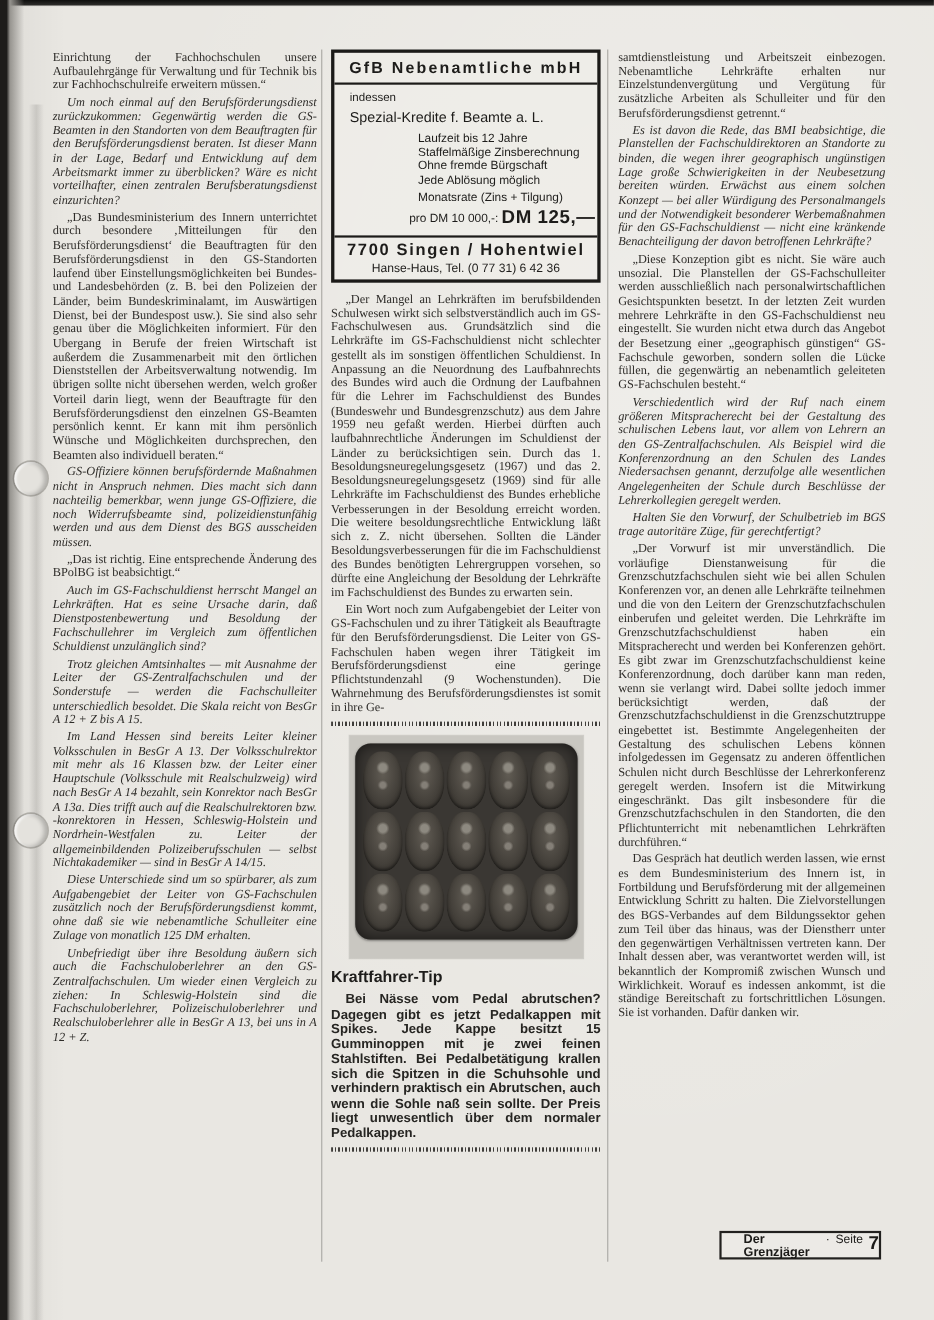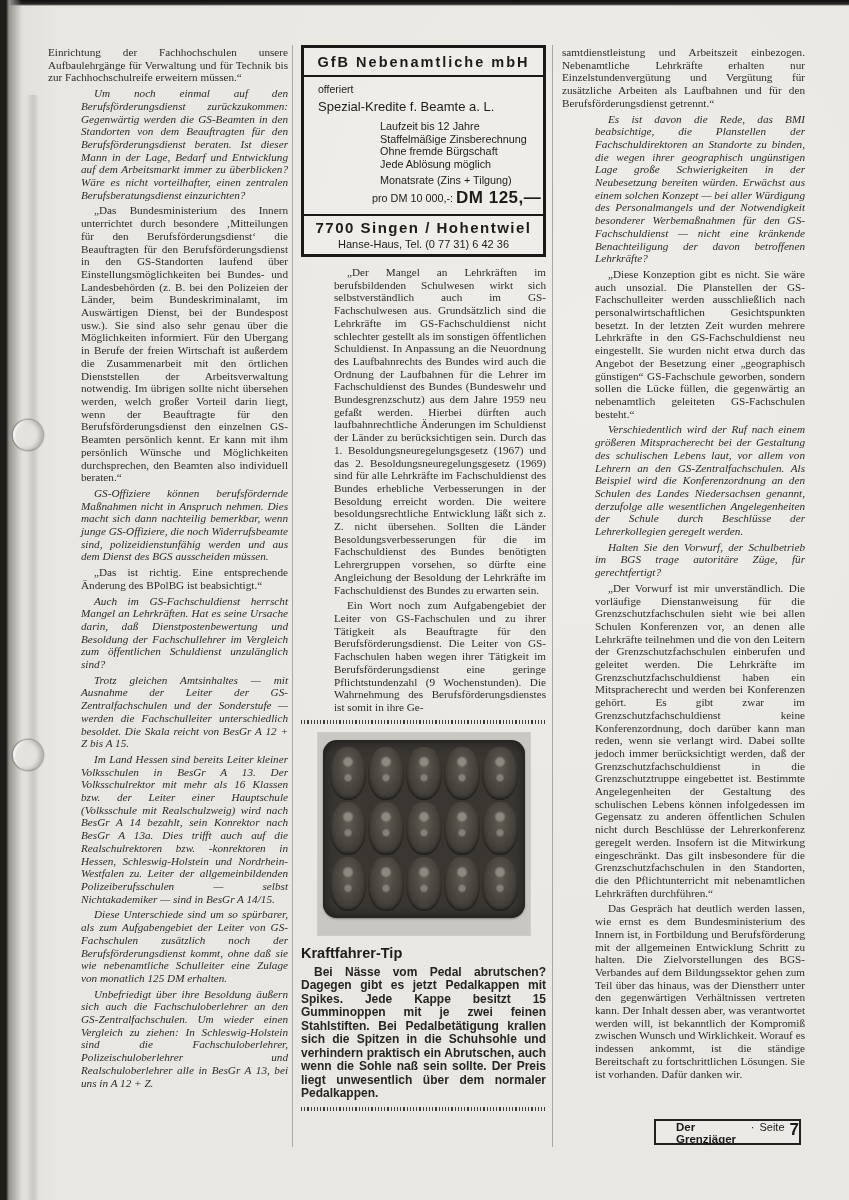--- a/index.html
+++ b/index.html
@@ -28,21 +28,21 @@
 
   .col{position:absolute;top:46px;color:#2e2c29;}
   .col-left{left:48px;width:240px;}
   .col-mid{left:301px;width:245px;top:45px;}
   .col-right{left:562px;width:243px;height:1110px;overflow:hidden;}
   .vrule{position:absolute;top:45px;height:1102px;width:1px;background:#a9a7a2;}
   .vrule1{left:292px;}
   .vrule2{left:552px;}
 
   .para{margin:0 0 3px 0;font-size:11.2px;line-height:12.7px;text-align:justify;}
-  .para.ind{text-indent:13px;margin-left:33px;}
+  .para.ind{text-indent:13px;}
   .para.it{font-style:italic;}
 
   
   .ad{border:3px solid #1b1a18;background:rgba(240,238,233,0.6);
     font-family:"Liberation Sans","DejaVu Sans",sans-serif;color:#1d1c1a;}
   .ad-header{text-align:center;font-weight:bold;font-size:14.5px;letter-spacing:2px;
     padding:6px 2px 5px;border-bottom:2px solid #1b1a18;white-space:nowrap;}
   .ad-body{padding:5px 8px 5px 12px;}
   .ad-offer{font-size:10.5px;line-height:12px;margin:1px 0 3px 2px;}
   .ad-product{font-weight:normal;font-size:13px;line-height:18px;margin:0 0 4px 2px;white-space:nowrap;}
@@ -112,21 +112,21 @@
       <p class="para it ind">Diese Unterschiede sind um so spürbarer, als zum Aufgabengebiet der Leiter von GS-Fachschulen zusätzlich noch der Berufsförderungsdienst kommt, ohne daß sie wie nebenamtliche Schulleiter eine Zulage von monatlich 125 DM erhalten.</p>
       <p class="para it ind">Unbefriedigt über ihre Besoldung äußern sich auch die Fachschuloberlehrer an den GS-Zentralfachschulen. Um wieder einen Vergleich zu ziehen: In Schleswig-Holstein sind die Fachschuloberlehrer, Polizeischuloberlehrer und Realschuloberlehrer alle in BesGr A 13, bei uns in A 12 + Z.</p>
     </div>
 
   <div class="vrule vrule1"></div>
 
   <div class="col col-mid">
     <div class="ad">
       <div class="ad-header">GfB Nebenamtliche mbH</div>
       <div class="ad-body">
-        <div class="ad-offer">offeriert</div>
+        <div class="ad-offer">indessen</div>
         <div class="ad-product">Spezial-Kredite f. Beamte a. L.</div>
         <div class="ad-features">
             <div class="feat">Laufzeit bis 12 Jahre</div>
             <div class="feat">Staffelmäßige Zinsberechnung</div>
             <div class="feat">Ohne fremde Bürgschaft</div>
             <div class="feat">Jede Ablösung möglich</div>
           </div>
         <div class="ad-rate-label">Monatsrate (Zins + Tilgung)</div>
         <div class="ad-rate">
           <span>pro DM 10 000,-:</span>
@@ -168,21 +168,21 @@
 
     <h3 class="tip-heading">Kraftfahrer-Tip</h3>
     <p class="tip-body">Bei Nässe vom Pedal abrutschen? Dagegen gibt es jetzt Pedalkappen mit Spikes. Jede Kappe besitzt 15 Gumminoppen mit je zwei feinen Stahlstiften. Bei Pedalbetätigung krallen sich die Spitzen in die Schuhsohle und verhindern praktisch ein Abrutschen, auch wenn die Sohle naß sein sollte. Der Preis liegt unwesentlich über dem normaler Pedalkappen.</p>
 
     <div class="dotted"></div>
   </div>
 
   <div class="vrule vrule2"></div>
 
   <div class="col col-right">
-      <p class="para">samtdienstleistung und Arbeitszeit einbezogen. Nebenamtliche Lehrkräfte erhalten nur Einzelstundenvergütung und Vergütung für zusätzliche Arbeiten als Laufbahnen und für den Berufsförderungsdienst getrennt.“</p>
+      <p class="para">samtdienstleistung und Arbeitszeit einbezogen. Nebenamtliche Lehrkräfte erhalten nur Einzelstundenvergütung und Vergütung für zusätzliche Arbeiten als Schulleiter und für den Berufsförderungsdienst getrennt.“</p>
       <p class="para it ind">Es ist davon die Rede, das BMI beabsichtige, die Planstellen der Fachschuldirektoren an Standorte zu binden, die wegen ihrer geographisch ungünstigen Lage große Schwierigkeiten in der Neubesetzung bereiten würden. Erwächst aus einem solchen Konzept — bei aller Würdigung des Personalmangels und der Notwendigkeit besonderer Werbemaßnahmen für den GS-Fachschuldienst — nicht eine kränkende Benachteiligung der davon betroffenen Lehrkräfte?</p>
       <p class="para ind">„Diese Konzeption gibt es nicht. Sie wäre auch unsozial. Die Planstellen der GS-Fachschulleiter werden ausschließlich nach personalwirtschaftlichen Gesichtspunkten besetzt. In der letzten Zeit wurden mehrere Lehrkräfte in den GS-Fachschuldienst neu eingestellt. Sie wurden nicht etwa durch das Angebot der Besetzung einer „geographisch günstigen“ GS-Fachschule geworben, sondern sollen die Lücke füllen, die gegenwärtig an nebenamtlich geleiteten GS-Fachschulen besteht.“</p>
       <p class="para it ind">Verschiedentlich wird der Ruf nach einem größeren Mitspracherecht bei der Gestaltung des schulischen Lebens laut, vor allem von Lehrern an den GS-Zentralfachschulen. Als Beispiel wird die Konferenzordnung an den Schulen des Landes Niedersachsen genannt, derzufolge alle wesentlichen Angelegenheiten der Schule durch Beschlüsse der Lehrerkollegien geregelt werden.</p>
       <p class="para it ind">Halten Sie den Vorwurf, der Schulbetrieb im BGS trage autoritäre Züge, für gerechtfertigt?</p>
       <p class="para ind">„Der Vorwurf ist mir unverständlich. Die vorläufige Dienstanweisung für die Grenzschutzfachschulen sieht wie bei allen Schulen Konferenzen vor, an denen alle Lehrkräfte teilnehmen und die von den Leitern der Grenzschutzfachschulen einberufen und geleitet werden. Die Lehrkräfte im Grenzschutzfachschuldienst haben ein Mitspracherecht und werden bei Konferenzen gehört. Es gibt zwar im Grenzschutzfachschuldienst keine Konferenzordnung, doch darüber kann man reden, wenn sie verlangt wird. Dabei sollte jedoch immer berücksichtigt werden, daß der Grenzschutzfachschuldienst in die Grenzschutztruppe eingebettet ist. Bestimmte Angelegenheiten der Gestaltung des schulischen Lebens können infolgedessen im Gegensatz zu anderen öffentlichen Schulen nicht durch Beschlüsse der Lehrerkonferenz geregelt werden. Insofern ist die Mitwirkung eingeschränkt. Das gilt insbesondere für die Grenzschutzfachschulen in den Standorten, die den Pflichtunterricht mit nebenamtlichen Lehrkräften durchführen.“</p>
       <p class="para ind">Das Gespräch hat deutlich werden lassen, wie ernst es dem Bundesministerium des Innern ist, in Fortbildung und Berufsförderung mit der allgemeinen Entwicklung Schritt zu halten. Die Zielvorstellungen des BGS-Verbandes auf dem Bildungssektor gehen zum Teil über das hinaus, was der Dienstherr unter den gegenwärtigen Verhältnissen vertreten kann. Der Inhalt dessen aber, was verantwortet werden will, ist bekanntlich der Kompromiß zwischen Wunsch und Wirklichkeit. Worauf es indessen ankommt, ist die ständige Bereitschaft zu fortschrittlichen Lösungen. Sie ist vorhanden. Dafür danken wir.</p>
     </div>
 
   <div class="footer-box">
     <span class="f-journal">Der Grenzjäger</span>

